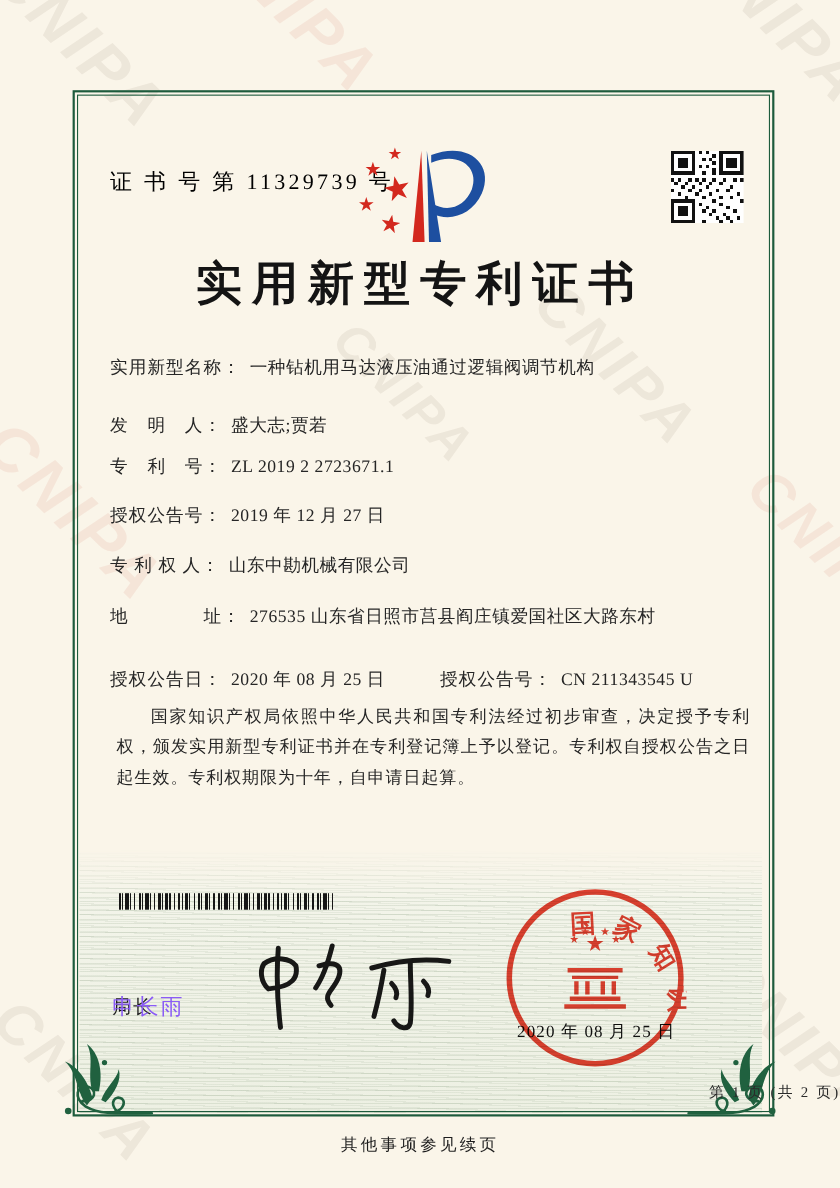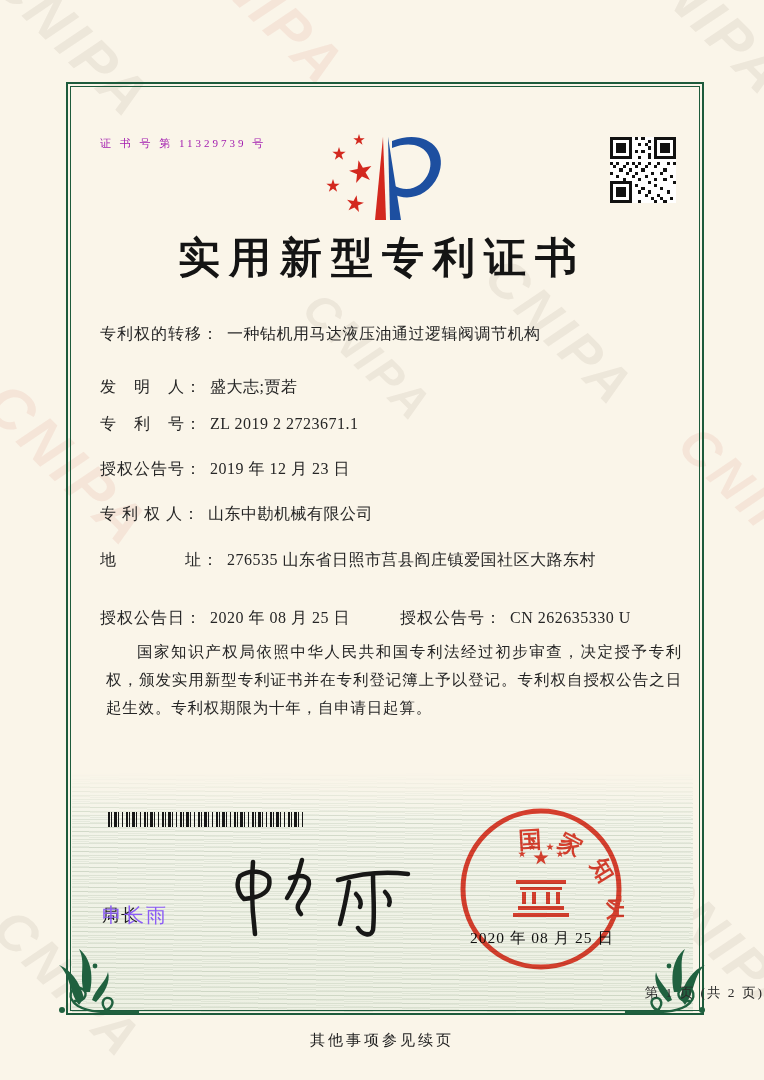--- a/index.html
+++ b/index.html
@@ -43,21 +43,21 @@
       repeating-linear-gradient(0deg, rgba(96,125,88,0.14) 0 1px, transparent 1px 4px),
       linear-gradient(#f4f5eb,#edf0e3);
     -webkit-mask-image:linear-gradient(180deg, rgba(0,0,0,0) 0, #000 48px);
             mask-image:linear-gradient(180deg, rgba(0,0,0,0) 0, #000 48px);
   }
   .corner{position:absolute; width:92px; height:80px;}
   .corner.left{left:48px; top:946px;}
   .corner.right{left:624px; top:946px; transform:scaleX(-1);}
   
   .cert-no{
-    position:absolute; left:100px; top:136px; font-size:11px; letter-spacing:3px; color:#a21caf;
+    position:absolute; left:100px; top:152px; font-size:20px; letter-spacing:3px; color:#000000;
   }
   .logo{position:absolute; left:320px; top:124px; width:142px; height:110px;}
   .qr{position:absolute; left:610px; top:137px; width:66px; height:66px;}
   .title{
     position:absolute; left:0; top:230px; width:100%; text-align:center;
     font-size:42px; font-weight:bold; letter-spacing:9px; color:#141414; margin:0;
   }
   
   .frow{position:absolute; left:100px; font-size:16px; white-space:nowrap; color:#262626;}
   .flabel{letter-spacing:1px;}
@@ -171,41 +171,41 @@
     </g>
     <g fill="#111">
       <path d="M2 2h3v3h-3z M16 2h3v3h-3z M2 16h3v3h-3z"></path>
       <path d="M8 0h1v1h-1z M10 0h1v1h-1z M12 1h1v1h-1z M9 2h1v1h-1z M11 2h1v1h-1z M12 3h1v1h-1z M8 4h1v1h-1z M10 4h1v1h-1z M12 5h1v1h-1z M9 6h1v1h-1z M12 6h1v1h-1z M0 8h1v1h-1z M2 8h1v1h-1z M5 8h1v1h-1z M7 8h1v1h-1z M9 8h1v1h-1z M12 8h1v1h-1z M15 8h1v1h-1z M18 8h1v1h-1z M20 8h1v1h-1z M1 9h1v1h-1z M4 9h1v1h-1z M8 9h1v1h-1z M11 9h1v1h-1z M14 9h1v1h-1z M3 10h1v1h-1z M6 10h1v1h-1z M10 10h1v1h-1z M17 10h1v1h-1z M0 11h1v1h-1z M5 11h1v1h-1z M8 11h1v1h-1z M13 11h1v1h-1z M16 11h1v1h-1z M2 12h1v1h-1z M7 12h1v1h-1z M11 12h1v1h-1z M19 12h1v1h-1z M4 13h1v1h-1z M9 13h1v1h-1z M14 13h1v1h-1z M17 13h1v1h-1z M1 14h1v1h-1z M6 14h1v1h-1z M12 14h1v1h-1z M20 14h1v1h-1z M8 15h1v1h-1z M14 15h1v1h-1z M10 16h1v1h-1z M16 16h1v1h-1z M9 17h1v1h-1z M12 17h1v1h-1z M18 17h1v1h-1z M11 18h1v1h-1z M15 18h1v1h-1z M13 19h1v1h-1z M16 19h1v1h-1z M19 19h1v1h-1z M9 20h1v1h-1z M14 20h1v1h-1z M17 20h1v1h-1z"></path>
     </g>
   </svg>
 
   <h1 class="title">实用新型专利证书</h1>
 
   <div class="frow" style="top:324px">
-    <span class="flabel">专利权的转移：</span><span class="fvalue">一种钻机用马达液压油通过逻辑阀调节机构</span>
+    <span class="flabel">实用新型名称：</span><span class="fvalue">一种钻机用马达液压油通过逻辑阀调节机构</span>
   </div>
   <div class="frow" style="top:377px">
     <span class="flabel">发　明　人：</span><span class="fvalue">盛大志;贾若</span>
   </div>
   <div class="frow" style="top:414px">
     <span class="flabel">专　利　号：</span><span class="fvalue">ZL 2019 2 2723671.1</span>
   </div>
   <div class="frow" style="top:459px">
-    <span class="flabel">授权公告号：</span><span class="fvalue">2019 年 12 月 23 日</span>
+    <span class="flabel">授权公告号：</span><span class="fvalue">2019 年 12 月 27 日</span>
   </div>
   <div class="frow" style="top:504px">
     <span class="flabel">专 利 权 人：</span><span class="fvalue">山东中勘机械有限公司</span>
   </div>
   <div class="frow" style="top:550px">
     <span class="flabel">地　　　　址：</span><span class="fvalue">276535 山东省日照市莒县阎庄镇爱国社区大路东村</span>
   </div>
   <div class="frow" style="top:608px; right:72px;">
     <span class="flabel">授权公告日：</span><span class="fvalue">2020 年 08 月 25 日</span>
     <span class="grant2">
-      <span class="flabel">授权公告号：</span><span class="fvalue">CN 262635330 U</span>
+      <span class="flabel">授权公告号：</span><span class="fvalue">CN 211343545 U</span>
     </span>
   </div>
 
   <div class="body-text">
     <p>国家知识产权局依照中华人民共和国专利法经过初步审查，决定授予专利权，颁发实用新型专利证书并在专利登记簿上予以登记。专利权自授权公告之日起生效。专利权期限为十年，自申请日起算。</p>
   </div>
 
   <div class="barcode"></div>
 
   <div class="director-title">局长</div>

